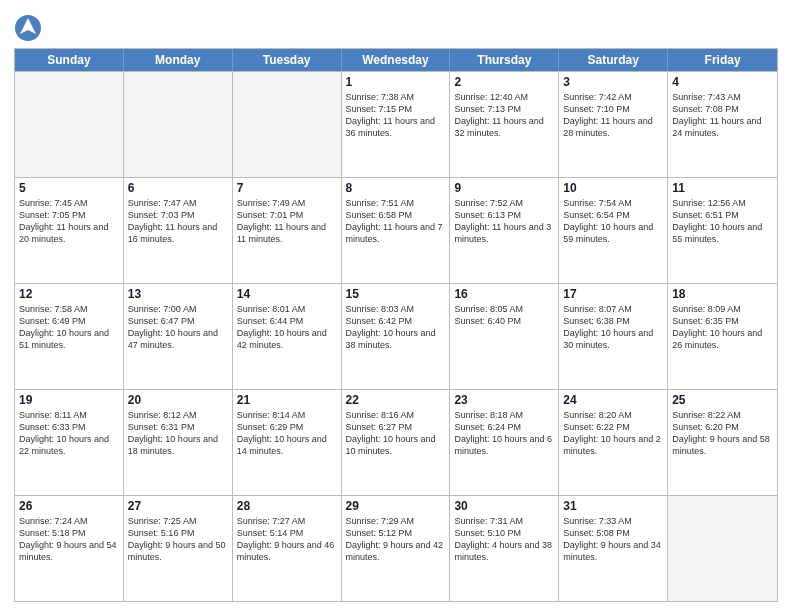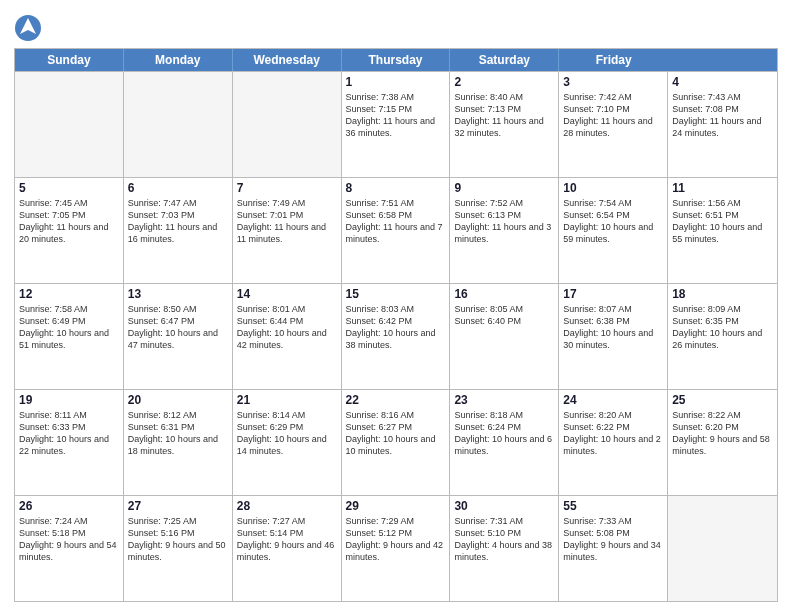--- a/index.html
+++ b/index.html
@@ -133,39 +133,40 @@
     <div class="title-block">
       <div class="month-title"></div>
       <div class="location"></div>
     </div>
   </div>
 
   <div class="calendar">
     <div class="cal-header">
     <div class="cal-header-cell">Sunday</div>
         <div class="cal-header-cell">Monday</div>
+        <div class="cal-header-cell">Tuesday</div>
         <div class="cal-header-cell">Wednesday</div>
         <div class="cal-header-cell">Thursday</div>
         <div class="cal-header-cell">Saturday</div>
         <div class="cal-header-cell">Friday</div>
       </div>
     <div class="cal-body">
     <div class="cal-row">
           <div class="cal-cell empty"></div>
           <div class="cal-cell empty"></div>
           <div class="cal-cell empty"></div>
           <div class="cal-cell">
             <div class="day-num">1</div>
             <div class="cell-text">Sunrise: 7:38 AM</div>
             <div class="cell-text">Sunset: 7:15 PM</div>
             <div class="cell-text">Daylight: 11 hours and 36 minutes.</div>
           </div>
           <div class="cal-cell">
             <div class="day-num">2</div>
-            <div class="cell-text">Sunrise: 8:40 AM</div>
+            <div class="cell-text">Sunrise: 12:40 AM</div>
             <div class="cell-text">Sunset: 7:13 PM</div>
             <div class="cell-text">Daylight: 11 hours and 32 minutes.</div>
           </div>
           <div class="cal-cell">
             <div class="day-num">3</div>
             <div class="cell-text">Sunrise: 7:42 AM</div>
             <div class="cell-text">Sunset: 7:10 PM</div>
             <div class="cell-text">Daylight: 11 hours and 28 minutes.</div>
           </div>
           <div class="cal-cell">
@@ -207,35 +208,35 @@
             <div class="cell-text">Daylight: 11 hours and 3 minutes.</div>
           </div>
           <div class="cal-cell">
             <div class="day-num">10</div>
             <div class="cell-text">Sunrise: 7:54 AM</div>
             <div class="cell-text">Sunset: 6:54 PM</div>
             <div class="cell-text">Daylight: 10 hours and 59 minutes.</div>
           </div>
           <div class="cal-cell">
             <div class="day-num">11</div>
-            <div class="cell-text">Sunrise: 1:56 AM</div>
+            <div class="cell-text">Sunrise: 12:56 AM</div>
             <div class="cell-text">Sunset: 6:51 PM</div>
             <div class="cell-text">Daylight: 10 hours and 55 minutes.</div>
           </div>
         </div>
         <div class="cal-row">
           <div class="cal-cell">
             <div class="day-num">12</div>
             <div class="cell-text">Sunrise: 7:58 AM</div>
             <div class="cell-text">Sunset: 6:49 PM</div>
             <div class="cell-text">Daylight: 10 hours and 51 minutes.</div>
           </div>
           <div class="cal-cell">
             <div class="day-num">13</div>
-            <div class="cell-text">Sunrise: 8:50 AM</div>
+            <div class="cell-text">Sunrise: 7:00 AM</div>
             <div class="cell-text">Sunset: 6:47 PM</div>
             <div class="cell-text">Daylight: 10 hours and 47 minutes.</div>
           </div>
           <div class="cal-cell">
             <div class="day-num">14</div>
             <div class="cell-text">Sunrise: 8:01 AM</div>
             <div class="cell-text">Sunset: 6:44 PM</div>
             <div class="cell-text">Daylight: 10 hours and 42 minutes.</div>
           </div>
           <div class="cal-cell">
@@ -331,21 +332,21 @@
             <div class="cell-text">Sunset: 5:12 PM</div>
             <div class="cell-text">Daylight: 9 hours and 42 minutes.</div>
           </div>
           <div class="cal-cell">
             <div class="day-num">30</div>
             <div class="cell-text">Sunrise: 7:31 AM</div>
             <div class="cell-text">Sunset: 5:10 PM</div>
             <div class="cell-text">Daylight: 4 hours and 38 minutes.</div>
           </div>
           <div class="cal-cell">
-            <div class="day-num">55</div>
+            <div class="day-num">31</div>
             <div class="cell-text">Sunrise: 7:33 AM</div>
             <div class="cell-text">Sunset: 5:08 PM</div>
             <div class="cell-text">Daylight: 9 hours and 34 minutes.</div>
           </div>
           <div class="cal-cell empty"></div>
         </div>
       </div>
   </div>
 </div>
 

